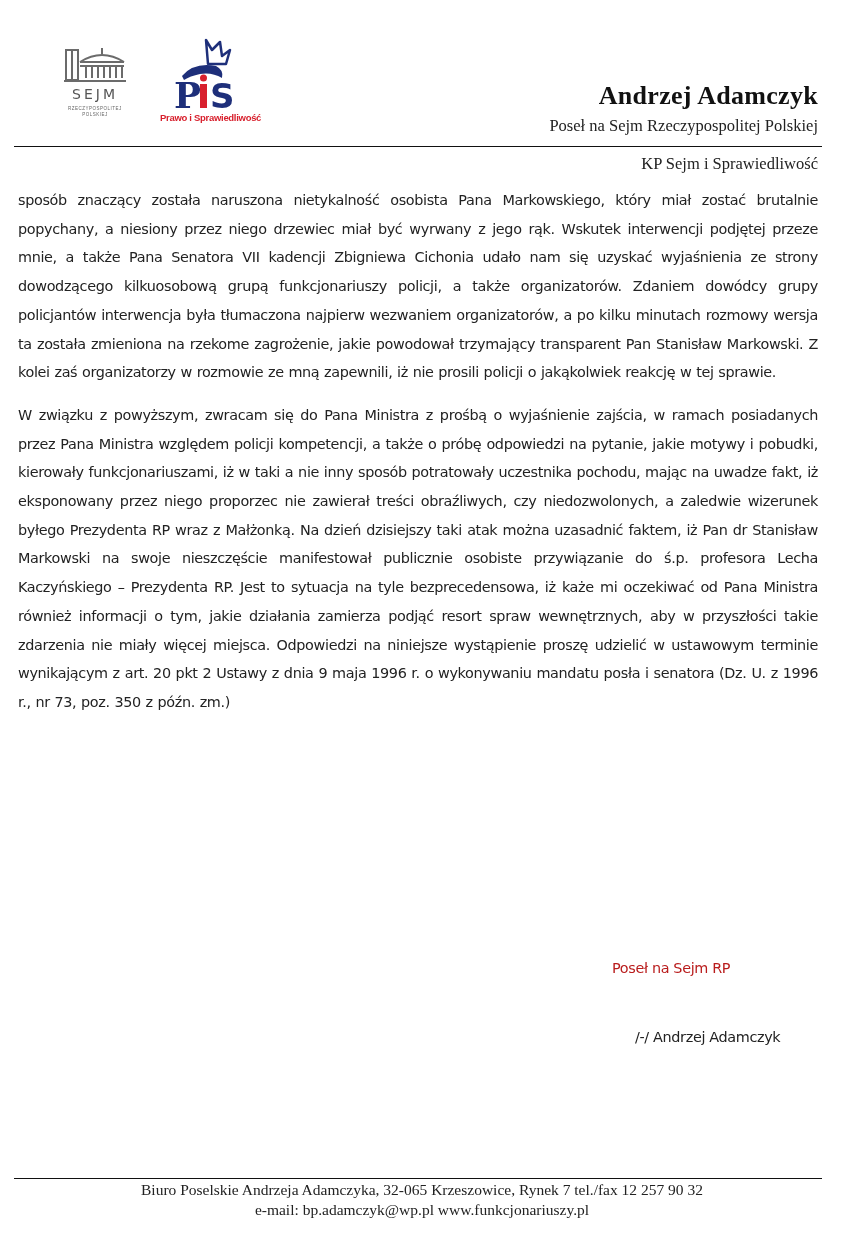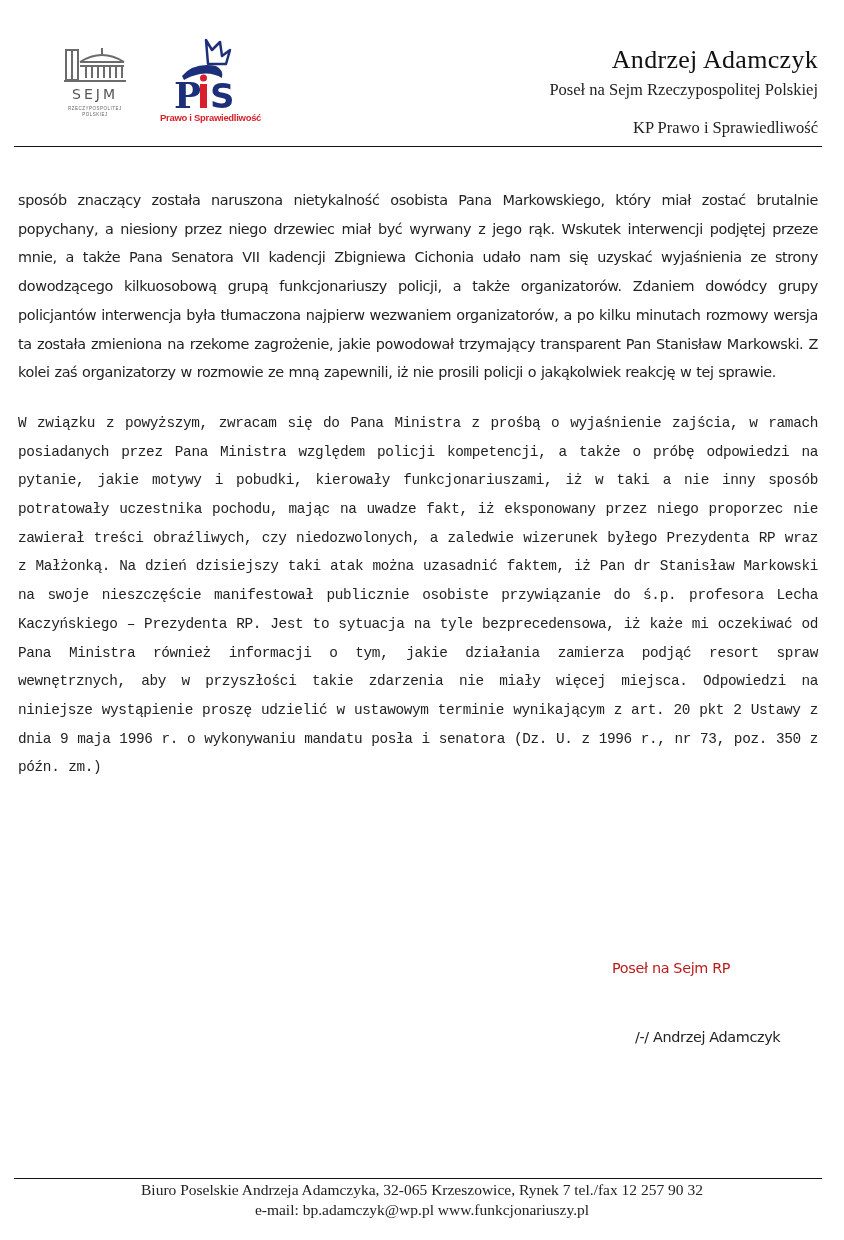--- a/index.html
+++ b/index.html
@@ -3,27 +3,27 @@
   <meta charset="utf-8">
   <style>
     html, body { margin: 0; padding: 0; background: #ffffff; }
     body { width: 844px; height: 1240px; position: relative; overflow: hidden; color: #1a1a1a; }
     .logo-sejm { position: absolute; left: 62px; top: 44px; width: 66px; height: 80px; }
     .logo-pis { position: absolute; left: 160px; top: 36px; width: 92px; height: 90px; }
     .pis-caption { position: absolute; left: 0; top: 76px; width: 92px; font-family: "Liberation Sans", sans-serif; font-size: 9.5px; font-weight: bold; color: #d8202d; letter-spacing: -0.3px; white-space: nowrap; }
     .sejm-text { position: absolute; left: 0; top: 42px; width: 66px; text-align: center; font-family: "DejaVu Sans", sans-serif; font-size: 14px; letter-spacing: 3px; color: #555; }
     .sejm-sub { position: absolute; left: 0; top: 62px; width: 66px; text-align: center; font-family: "Liberation Sans", sans-serif; font-size: 4.5px; letter-spacing: 0.5px; color: #666; line-height: 6px; }
     .header-right { position: absolute; right: 26px; top: 44px; text-align: right; font-family: "Liberation Serif", serif; }
-    .header-name { font-size: 26px; font-weight: normal; line-height: 32px; color: #111; letter-spacing: 0.3px; }
+    .header-name { font-size: 26px; font-weight: bold; line-height: 32px; color: #111; letter-spacing: 0.3px; margin-top: 36px; }
     .header-role { font-size: 16.5px; line-height: 20px; color: #222; margin-top: 4px; }
     .header-club { font-size: 16.5px; line-height: 20px; color: #222; margin-top: 18px; }
     .rule-top { position: absolute; left: 14px; width: 808px; top: 146px; height: 0; border-top: 1.5px solid #111; }
     .body-text { position: absolute; left: 18px; width: 800px; top: 186px; font-family: "DejaVu Sans", sans-serif; font-size: 14.4px; line-height: 28.7px; color: #222; text-align: justify; letter-spacing: -0.35px; word-spacing: 0.5px; }
     .body-text p { margin: 0; }
-    .body-text p + p { margin-top: 22px; font-family: Liberation Mono, monospace; }
+    .body-text p + p { margin-top: 14px; }
     .sig-role { position: absolute; left: 612px; top: 960px; font-family: "DejaVu Sans", sans-serif; font-size: 14.4px; letter-spacing: -0.35px; color: #b91c1c; }
     .sig-name { position: absolute; left: 587px; top: 1029px; font-family: "DejaVu Sans", sans-serif; font-size: 14.4px; letter-spacing: -0.35px; color: #222; margin-left: 48px; }
     .rule-bottom { position: absolute; left: 14px; width: 808px; top: 1178px; height: 0; border-top: 1.5px solid #111; }
     .footer { position: absolute; left: 0; width: 844px; top: 1180px; text-align: center; font-family: "Liberation Serif", serif; font-size: 15.5px; line-height: 20px; color: #222; }
   </style>
 </head>
 <body>
 
 <div class="logo-sejm">
   <svg width="66" height="42" viewBox="0 0 66 42">
@@ -59,21 +59,21 @@
     <rect x="40" y="48" width="7" height="24" fill="#d8202d"></rect>
     <circle cx="43.5" cy="42" r="3.5" fill="#d8202d"></circle>
     <text x="50" y="72" font-family="DejaVu Sans, sans-serif" font-size="34" font-weight="bold" fill="#1e2f7a">S</text>
   </svg>
   <div class="pis-caption">Prawo i Sprawiedliwość</div>
 </div>
 
 <div class="header-right">
   <div class="header-name">Andrzej Adamczyk</div>
   <div class="header-role">Poseł na Sejm Rzeczypospolitej Polskiej</div>
-  <div class="header-club">KP Prawo i Sprawiedliwość</div>
+  <div class="header-club">KP Sejm i Sprawiedliwość</div>
 </div>
 
 <div class="rule-top"></div>
 
 <div class="body-text">
   <p>sposób znaczący została naruszona nietykalność osobista Pana Markowskiego, który miał zostać brutalnie popychany, a niesiony przez niego drzewiec miał być wyrwany z jego rąk.  Wskutek interwencji podjętej przeze mnie, a także Pana Senatora VII kadencji Zbigniewa Cichonia udało nam się uzyskać wyjaśnienia ze strony dowodzącego kilkuosobową grupą funkcjonariuszy policji, a także organizatorów. Zdaniem dowódcy grupy policjantów interwencja była tłumaczona najpierw wezwaniem organizatorów, a po kilku minutach rozmowy wersja ta została zmieniona na rzekome zagrożenie, jakie powodował trzymający transparent Pan Stanisław Markowski. Z kolei zaś organizatorzy w rozmowie ze mną zapewnili, iż nie prosili policji o jakąkolwiek reakcję w tej sprawie.</p>
   <p>W związku z powyższym, zwracam się do Pana Ministra z prośbą o wyjaśnienie zajścia, w ramach posiadanych przez Pana Ministra względem policji kompetencji, a także o próbę odpowiedzi na pytanie, jakie motywy i pobudki, kierowały funkcjonariuszami, iż w taki a nie inny sposób potratowały uczestnika pochodu, mając na uwadze fakt, iż eksponowany przez niego proporzec nie zawierał treści obraźliwych, czy niedozwolonych, a zaledwie wizerunek byłego Prezydenta RP wraz z Małżonką. Na dzień dzisiejszy taki atak można uzasadnić faktem, iż Pan dr Stanisław Markowski na swoje nieszczęście manifestował publicznie osobiste przywiązanie do ś.p. profesora Lecha Kaczyńskiego – Prezydenta RP. Jest to sytuacja na tyle bezprecedensowa, iż każe mi oczekiwać od Pana Ministra również informacji o tym, jakie działania zamierza podjąć resort spraw wewnętrznych, aby w przyszłości takie zdarzenia nie miały więcej miejsca. Odpowiedzi na niniejsze wystąpienie proszę udzielić w ustawowym terminie wynikającym z art. 20 pkt 2 Ustawy z dnia 9 maja 1996 r. o wykonywaniu mandatu posła i senatora (Dz. U. z 1996 r., nr 73, poz. 350 z późn. zm.)</p>
 </div>
 
 <div class="sig-role">Poseł na Sejm RP</div>

